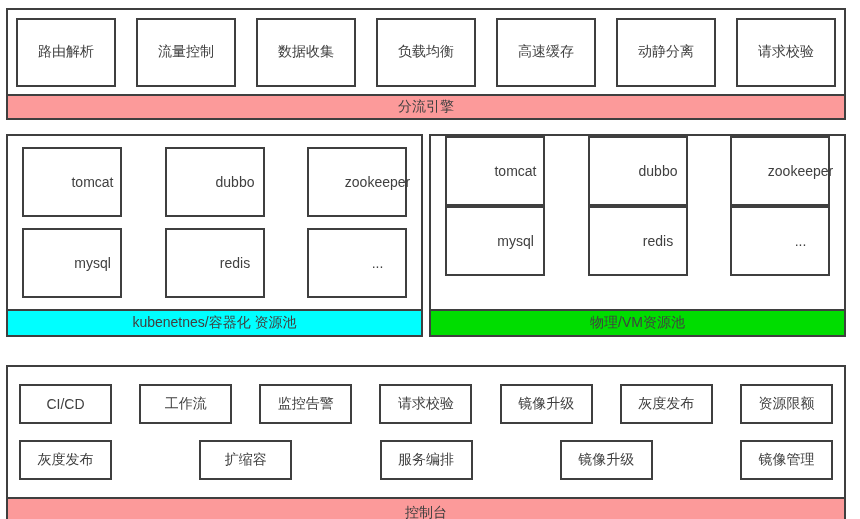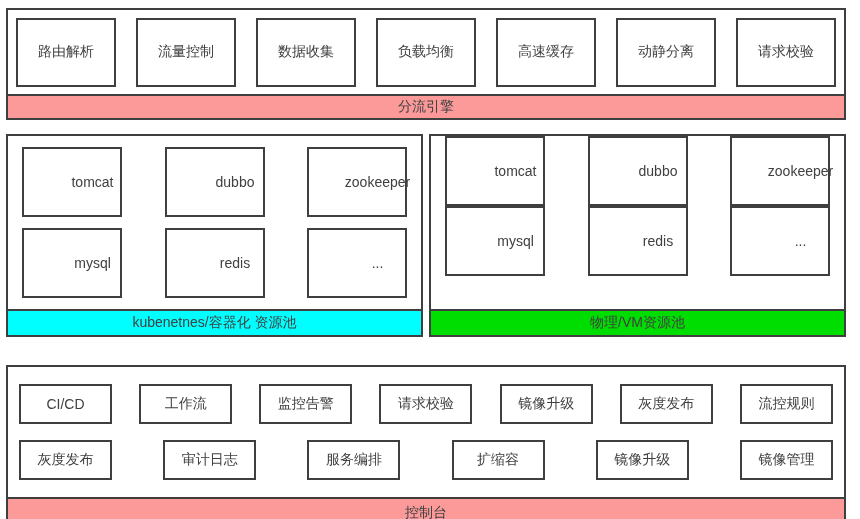--- a/index.html
+++ b/index.html
@@ -134,27 +134,26 @@
 
   <section class="panel panel-console">
     <div class="content stacked">
       <div class="row">
           <div class="box">CI/CD</div>
           <div class="box">工作流</div>
           <div class="box">监控告警</div>
           <div class="box">请求校验</div>
           <div class="box">镜像升级</div>
           <div class="box">灰度发布</div>
-          <div class="box">流控规则</div>
+          <div class="box">资源限额</div>
         </div>
       <div class="row">
           <div class="box">灰度发布</div>
-          <div class="box">审计日志</div>
+          <div class="box">扩缩容</div>
           <div class="box">服务编排</div>
-          <div class="box">扩缩容</div>
           <div class="box">镜像升级</div>
           <div class="box">镜像管理</div>
         </div>
     </div>
     <div class="banner">控制台</div>
   </section>
 
 </div>
 
 </body></html>

